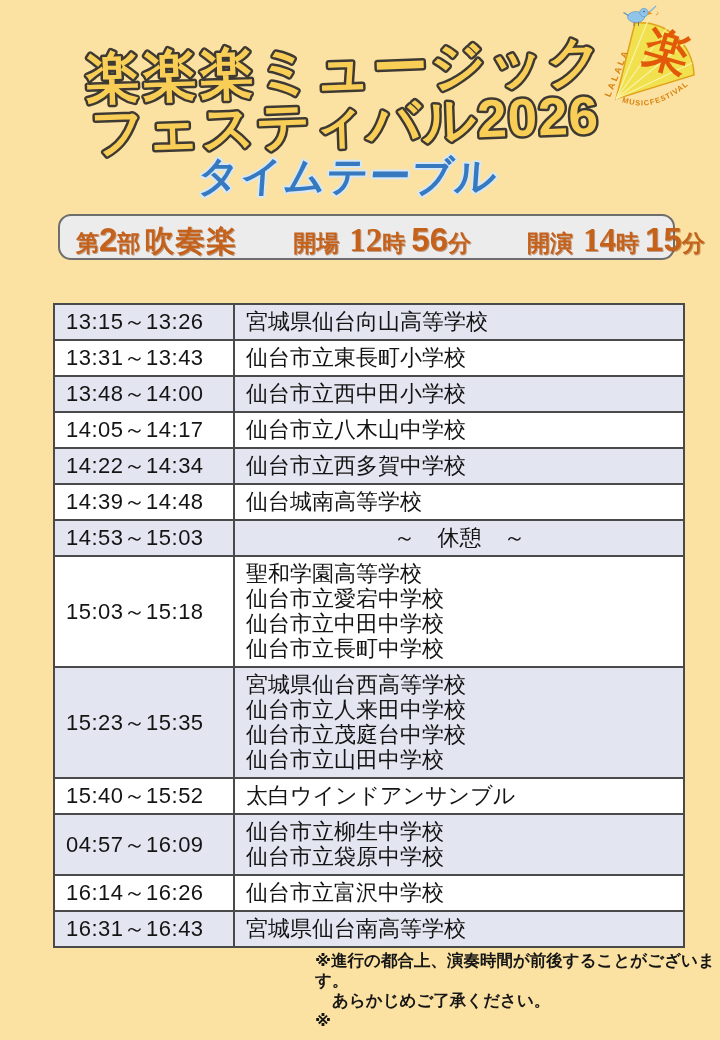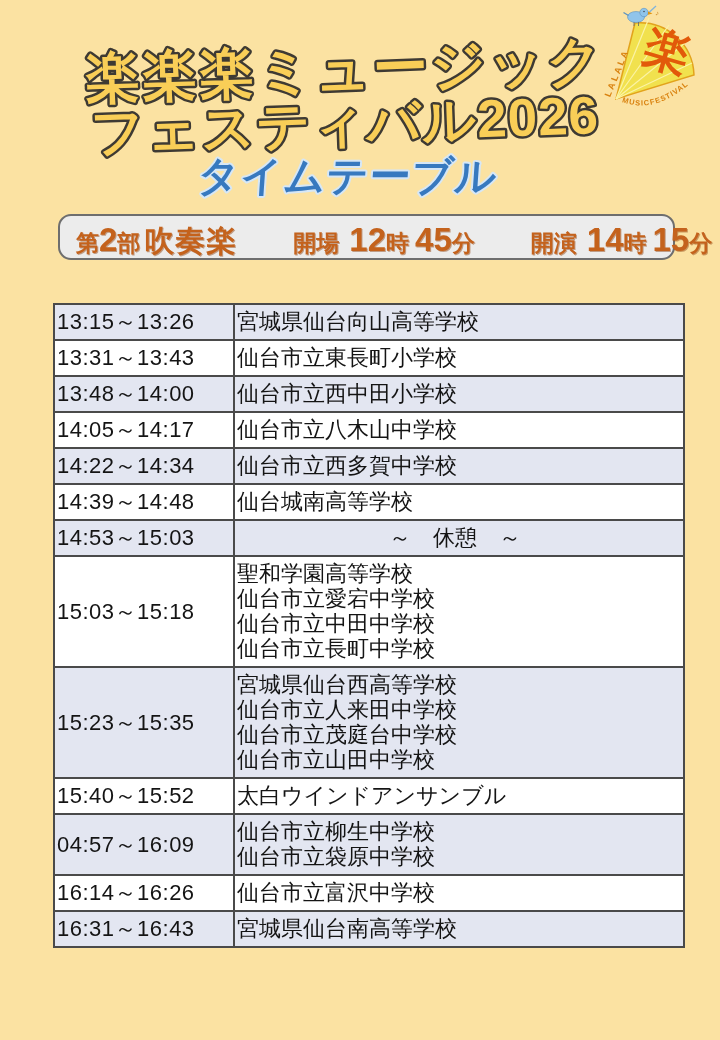--- a/index.html
+++ b/index.html
@@ -28,32 +28,32 @@
     background:#ECECEC; border:2px solid #6E6E6E; border-radius:13px;
     display:flex; align-items:baseline; padding:4px 14px 0 16px;
     color:#C4621C; font-weight:bold;
     text-shadow:1px 1px 0 rgba(140,62,12,.45);
     white-space:nowrap;
   }
   .session-bar .sm  { font-size:23px; line-height:40px; }
   .session-bar .lg  { font-size:33px; line-height:40px; }
   .session-bar .cat { font-size:30px; line-height:40px; margin-left:4px; letter-spacing:1px; }
   .gap-big { margin-left:56px; }
-  .gap-med { margin-left:10px; }
+  .gap-med { margin-left:10px;font-family:Liberation Serif, serif; }
   .gap-sm  { margin-left:6px;  }
 
   
   .timetable {
     position:absolute; left:53px; top:303px; width:632px;
     border-collapse:collapse; table-layout:fixed;
     font-size:22px; color:#141414;
   }
   .timetable td {
     border:2px solid #4A4A4A;
-    padding:4px 10px 5px 2px;
+    padding:4px 10px 5px 11px;
     line-height:25px;
     vertical-align:middle;
   }
   .timetable tr:nth-child(odd)  td { background:#E3E6F1; }
   .timetable tr:nth-child(even) td { background:#FFFFFF; }
   .col-time { width:180px; }
   .cell-time { letter-spacing:.5px; }
   .cell-name { white-space:pre-line; }
   .cell-center { text-align:center; }
 
@@ -105,21 +105,21 @@
   </svg>
 
   <div class="session-bar">
     <span class="sm">第</span>
     <span class="lg">2</span>
     <span class="sm">部</span>
     <span class="cat">吹奏楽</span>
     <span class="sm gap-big">開場</span>
     <span class="lg gap-med">12</span>
     <span class="sm">時</span>
-    <span class="lg gap-sm">45</span>
+    <span class="lg gap-sm">56</span>
     <span class="sm">分</span>
     <span class="sm gap-big">開演</span>
     <span class="lg gap-med">14</span>
     <span class="sm">時</span>
     <span class="lg gap-sm">15</span>
     <span class="sm">分</span>
   </div>
 
   <table class="timetable">
     <colgroup>
@@ -182,14 +182,19 @@
         <td class="cell-time">16:14～16:26</td>
         <td class="cell-name">仙台市立富沢中学校</td>
       </tr>
       <tr>
         <td class="cell-time">16:31～16:43</td>
         <td class="cell-name">宮城県仙台南高等学校</td>
       </tr>
     </tbody>
   </table>
 
+  <div class="footer-note">
+    <div>※進行の都合上、演奏時間が前後することがございます。</div>
+    <div class="indent">あらかじめご了承ください。</div>
+    <div>※</div>
+  </div>
 
 </div>
 
 </body></html>

